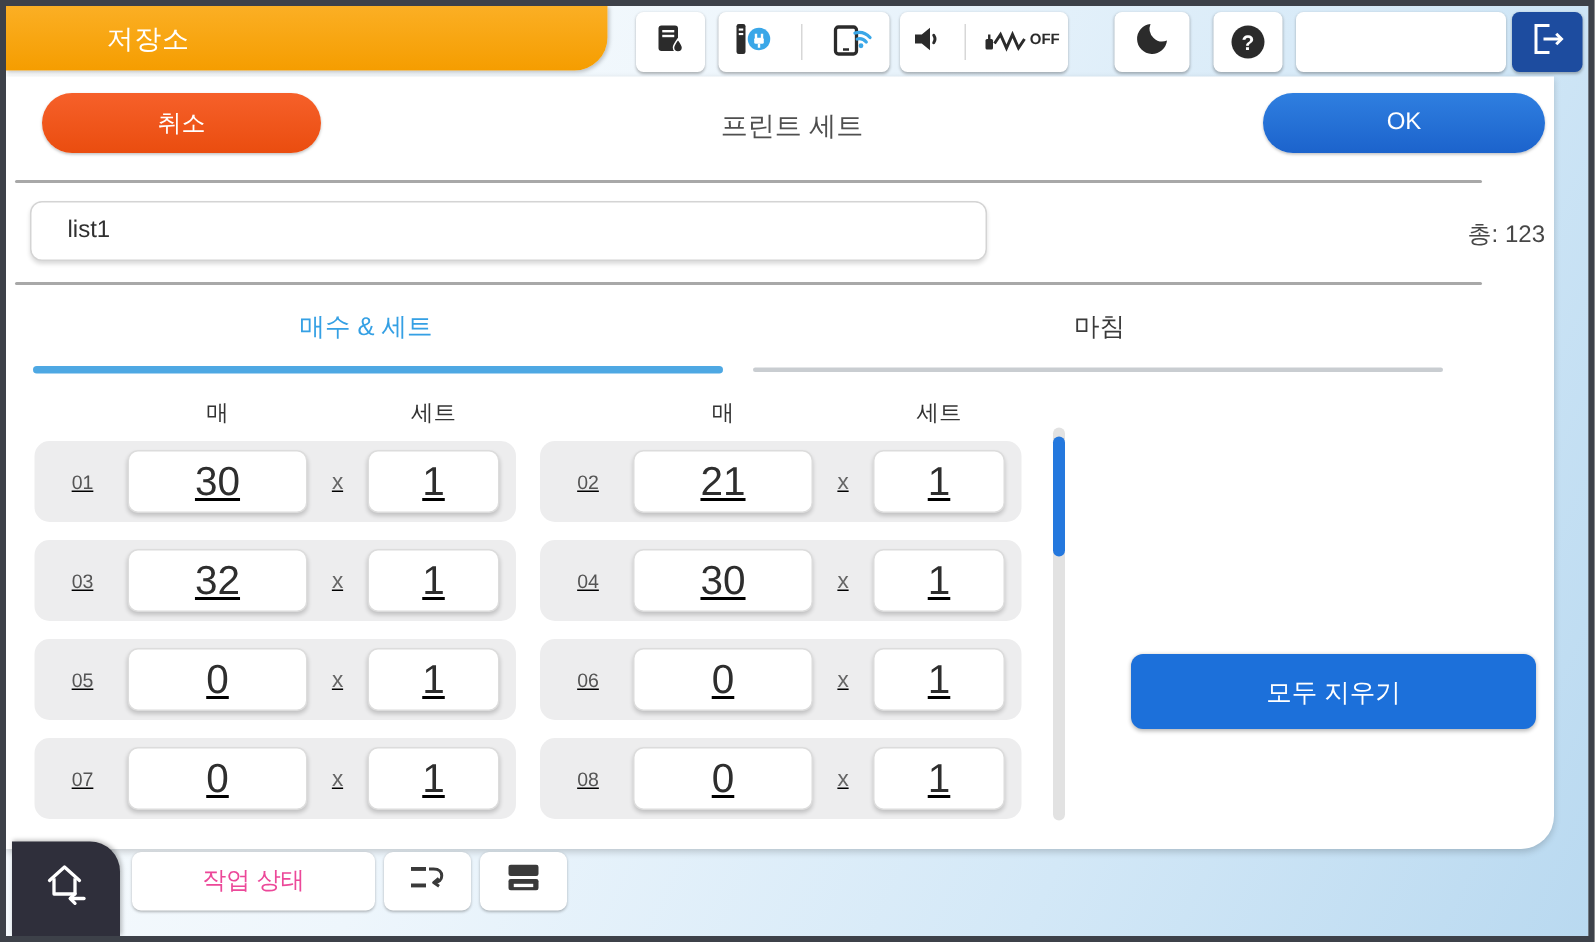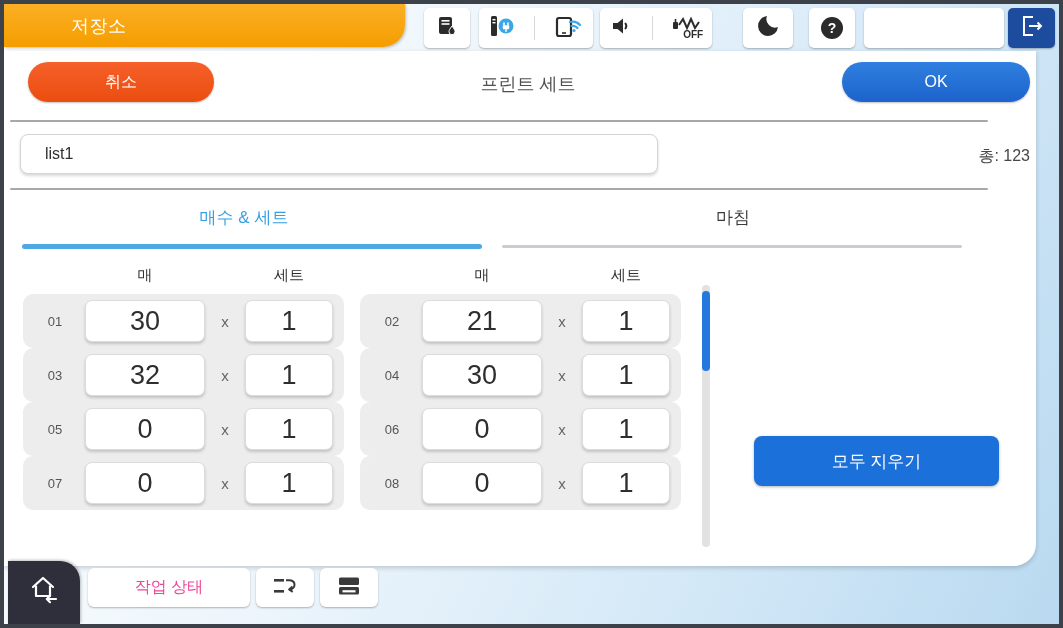--- a/index.html
+++ b/index.html
@@ -20,21 +20,21 @@
     color:#fff;font-size:18px;letter-spacing:.5px;
   }
   .tb-btn,.tb-group,.tb-blank{
     position:absolute;top:4px;height:40px;background:#fff;border-radius:5px;
     box-shadow:0 1px 2px rgba(0,0,0,.28);
     display:flex;align-items:center;justify-content:center;
   }
   .tb-group{justify-content:space-around;}
   .tb-sep{width:1px;height:24px;background:#d7d7d7;}
   .tb-btn.logout{background:#1d4c9f;}
-  .quiet{display:flex;flex-direction:column;align-items:flex-end;line-height:1;}
+  .quiet{display:flex;flex-direction:row;align-items:center;line-height:1;}
   .quiet-off{font-size:10px;font-weight:bold;color:#2b2b2b;margin-top:-2px;}
   
   .panel{
     position:absolute;left:0;top:47px;width:1032px;height:515px;background:#fff;
     border-bottom-right-radius:22px;box-shadow:0 2px 5px rgba(0,0,0,.18);
   }
   .pill{
     position:absolute;height:40px;border:none;border-radius:20px;color:#fff;
     font-size:16px;display:flex;align-items:center;justify-content:center;
     box-shadow:0 1px 2px rgba(0,0,0,.25);cursor:pointer;
@@ -63,21 +63,21 @@
   .tab.t2{left:498px;width:462px;color:#3a3a3a;}
   .tab-line{position:absolute;border-radius:3px;}
   .tab-line.l1{left:18px;top:240px;width:460px;height:5px;background:#4ea8e3;}
   .tab-line.l2{left:498px;top:241px;width:460px;height:3px;background:#c9cdd1;}
   
   .grid-headers,.grid-rows{
     position:absolute;left:19px;width:658px;display:grid;
     grid-template-columns:1fr 1fr;column-gap:16px;
   }
   .grid-headers{top:262px;}
-  .grid-rows{top:290px;}
+  .grid-rows{top:290px;row-gap:12px;text-decoration:underline;}
   .hdr-group,.row-group{
     display:grid;grid-template-columns:44px 120px 24px 88px;column-gap:8px;
     align-items:center;padding:0 10px;
   }
   .hdr-group span{text-align:center;font-size:15px;color:#333;}
   .row-group{height:54px;background:#ededee;border-radius:10px;}
   .idx{text-align:center;font-size:13px;color:#555;}
   .mul{text-align:center;font-size:15px;color:#666;}
   .num-input{
     height:42px;background:#fff;border:1px solid #dcdcdc;border-radius:7px;
@@ -86,21 +86,21 @@
     font-size:27px;color:#2e2e2e;cursor:pointer;
   }
   
   .scroll-track{
     position:absolute;left:698px;top:281px;width:8px;height:262px;
     background:#e2e2e2;border-radius:4px;
   }
   .scroll-thumb{position:absolute;left:0;top:6px;width:8px;height:80px;background:#2478de;border-radius:4px;}
   
   .clear-all{
-    position:absolute;left:750px;top:432px;width:245px;height:50px;
+    position:absolute;left:750px;top:432px;width:270px;height:50px;
     background:#1c70da;border:none;border-radius:8px;color:#fff;font-size:17px;
     display:flex;align-items:center;justify-content:center;
     box-shadow:0 1px 3px rgba(0,0,0,.3);cursor:pointer;
   }
   
   .home-tab{
     position:absolute;left:4px;top:557px;width:72px;height:63px;background:#2f2f3b;
     border-top-right-radius:20px;display:flex;align-items:flex-start;justify-content:center;
     padding-top:12px;cursor:pointer;box-shadow:1px -1px 3px rgba(0,0,0,.25);
   }

